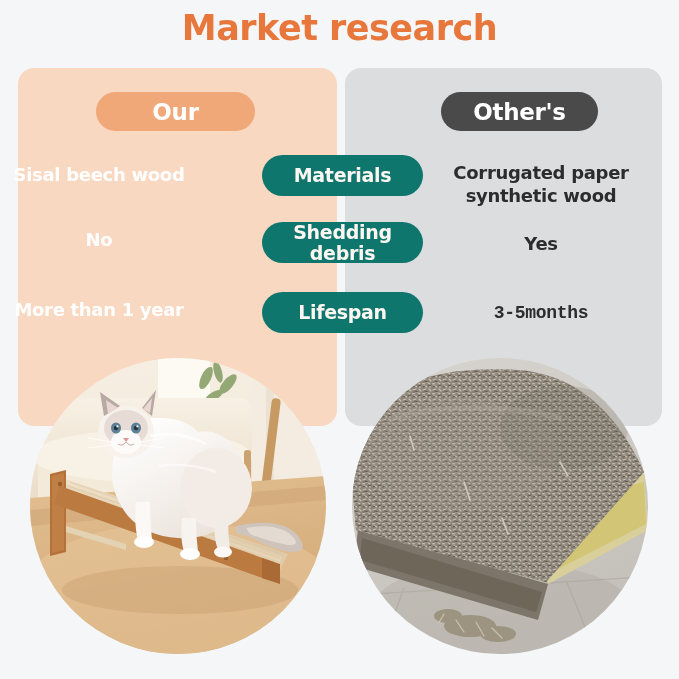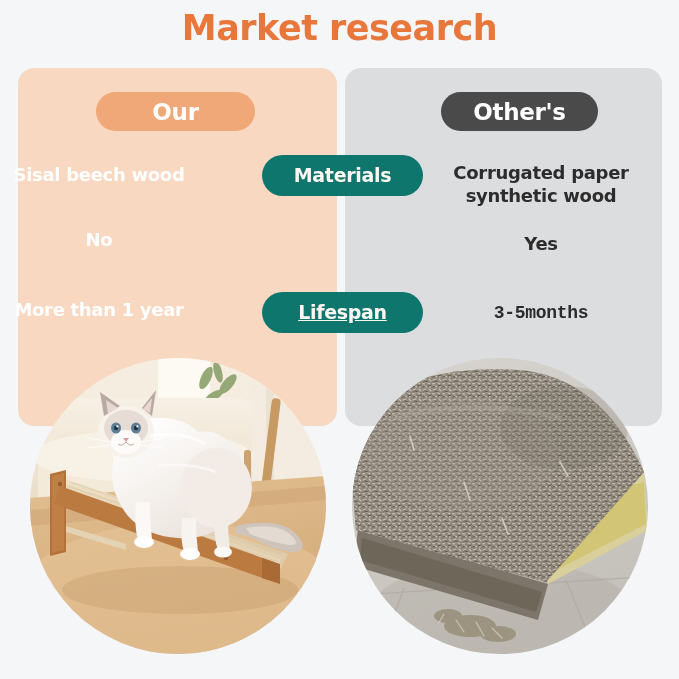--- a/index.html
+++ b/index.html
@@ -94,21 +94,21 @@
     text-align: center;
     font-size: 19px;
     font-weight: 700;
     line-height: 1.08;
     font-family: "DejaVu Sans", sans-serif;
     letter-spacing: -0.3px;
     z-index: 4;
   }
   .feat-1 { top: 155px; height: 41px; }
   .feat-2 { top: 222px; height: 41px; }
-  .feat-3 { top: 292px; height: 41px; text-decoration: underline; }
+  .feat-3 { top: 292px; height: 41px; }
 
   
   .val-left {
     position: absolute;
     right: 421px;
     width: 260px;
     text-align: center;
     color: #ffffff;
     font-size: 18px;
     font-weight: 700;
@@ -169,20 +169,21 @@
   <div class="panel panel-other"></div>
 
   <div class="hdr-pill hdr-our">Our</div>
   <div class="hdr-pill hdr-other">Other's</div>
 
   <div class="val-left row1-l">Sisal beech wood</div>
   <div class="feat-pill feat-1">Materials</div>
   <div class="val-right row1-r">Corrugated paper synthetic wood</div>
 
   <div class="val-left row2-l">No</div>
+  <div class="feat-pill feat-2">Shedding debris</div>
   <div class="val-right row2-r">Yes</div>
 
   <div class="val-left row3-l">More than 1 year</div>
   <div class="feat-pill feat-3">Lifespan</div>
   <div class="val-right row3-r">3-5months</div>
 
   <div class="photo photo-our">
     <svg viewBox="0 0 296 296" preserveAspectRatio="xMidYMid slice" aria-hidden="true">
       <defs>
         <linearGradient id="wallg" x1="0" y1="0" x2="0" y2="1">

